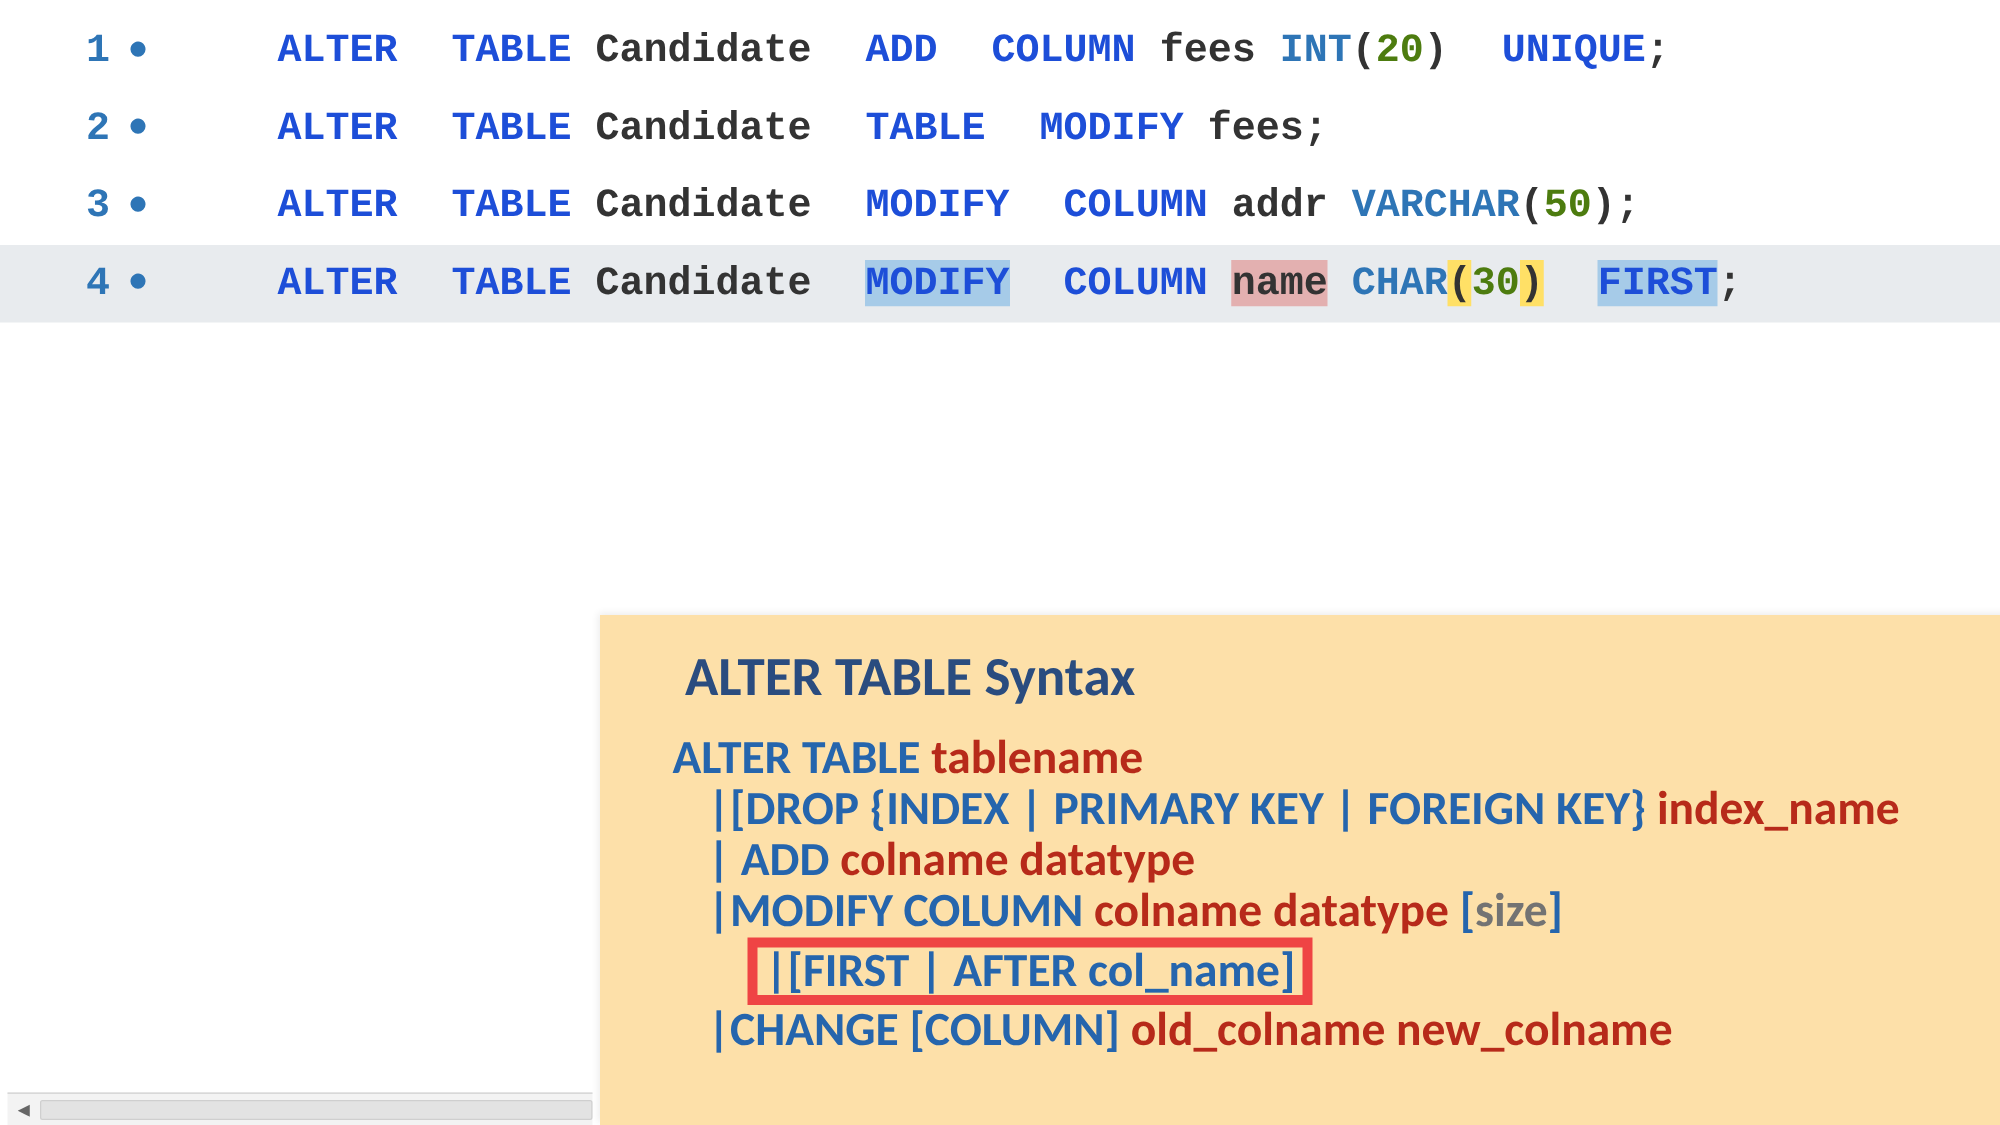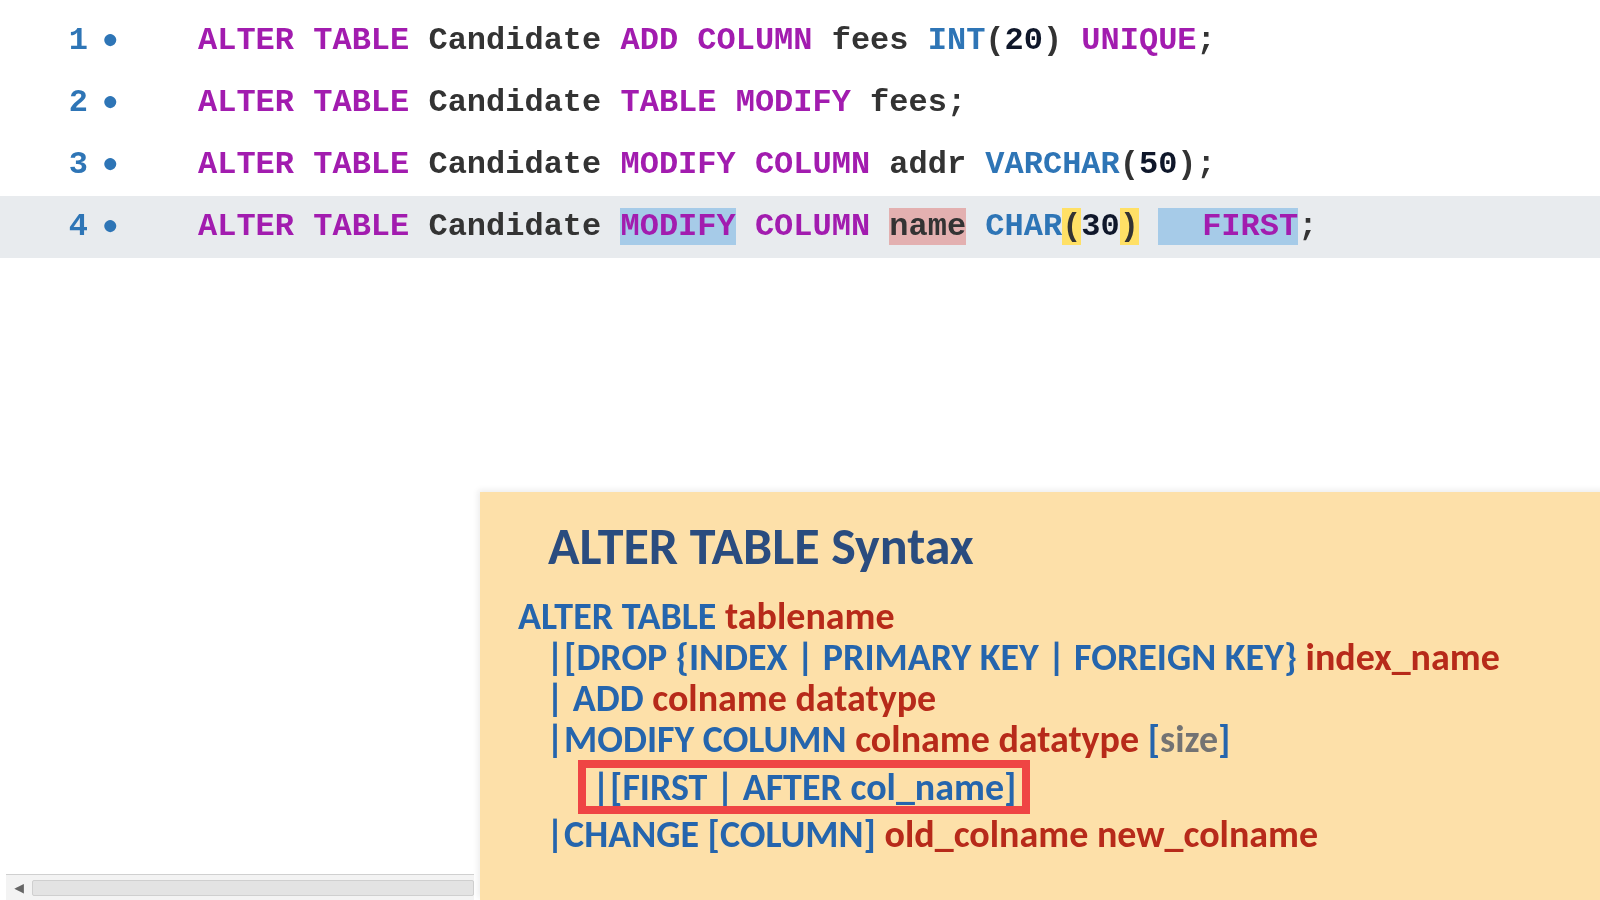--- a/index.html
+++ b/index.html
@@ -51,55 +51,56 @@
     font-size: 28px;
     padding-left: 4px;
   }
 
   .code {
     flex: 1;
     padding-left: 50px;
     font-weight: 600;
   }
 
-  .kw   { color: #a21caf; font-weight: 700; }
+  .kw   { color: #1d4ed8; font-weight: 700; margin-left: 24px; }
   .ty   { color: #2e75b6; font-weight: 700; }
   .id   { color: #333333; font-weight: 700; }
-  .num  { color: #0f172a; font-weight: 700; }
+  .num  { color: #4d7c0f; font-weight: 700; }
   .punct{ color: #333333; font-weight: 700; }
 
   .hl-sel-blue  { background: #a6cbe8; }
   .hl-sel-red   { background: #e3b0b0; text-align: right; }
   .hl-yellow    { background: #ffe066; }
-  .hl-sel-word  { background: #a6cbe8; padding-left: 44px; }
+  .hl-sel-word  { background: #a6cbe8; }
 
   
   .syntax-popup {
     position: absolute;
     left: 480px;
     top: 492px;
     width: 1130px;
     height: 408px;
     background: #fde0a9;
     padding: 22px 38px 0 38px;
     font-family: "Segoe UI", Calibri, sans-serif;
     box-shadow: -2px -2px 6px rgba(0,0,0,0.08);
   }
 
   .popup-title {
     color: #2a4c7f;
-    font-size: 52px;
+    font-size: 44px;
     font-weight: 800;
     margin: 0 0 18px 30px;
   }
 
   .syntax-body {
     font-size: 38px;
     font-weight: 800;
     line-height: 1.08;
+    margin-left: 20px;
   }
 
   .sn-blue { color: #2565ad; }
   .sn-red  { color: #b72a1a; }
   .sn-black{ color: #737373; }
 
   .indent1 { padding-left: 28px; }
   .indent2 { padding-left: 60px; }
 
   .red-box {

